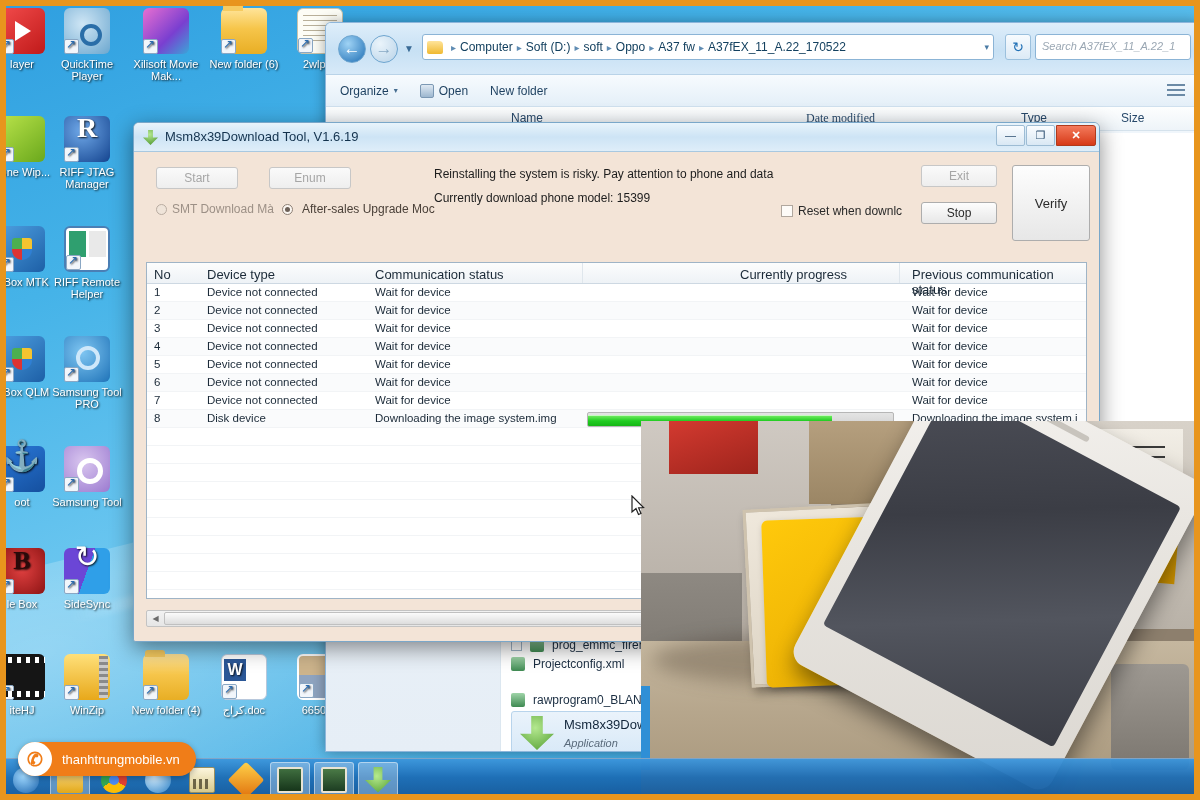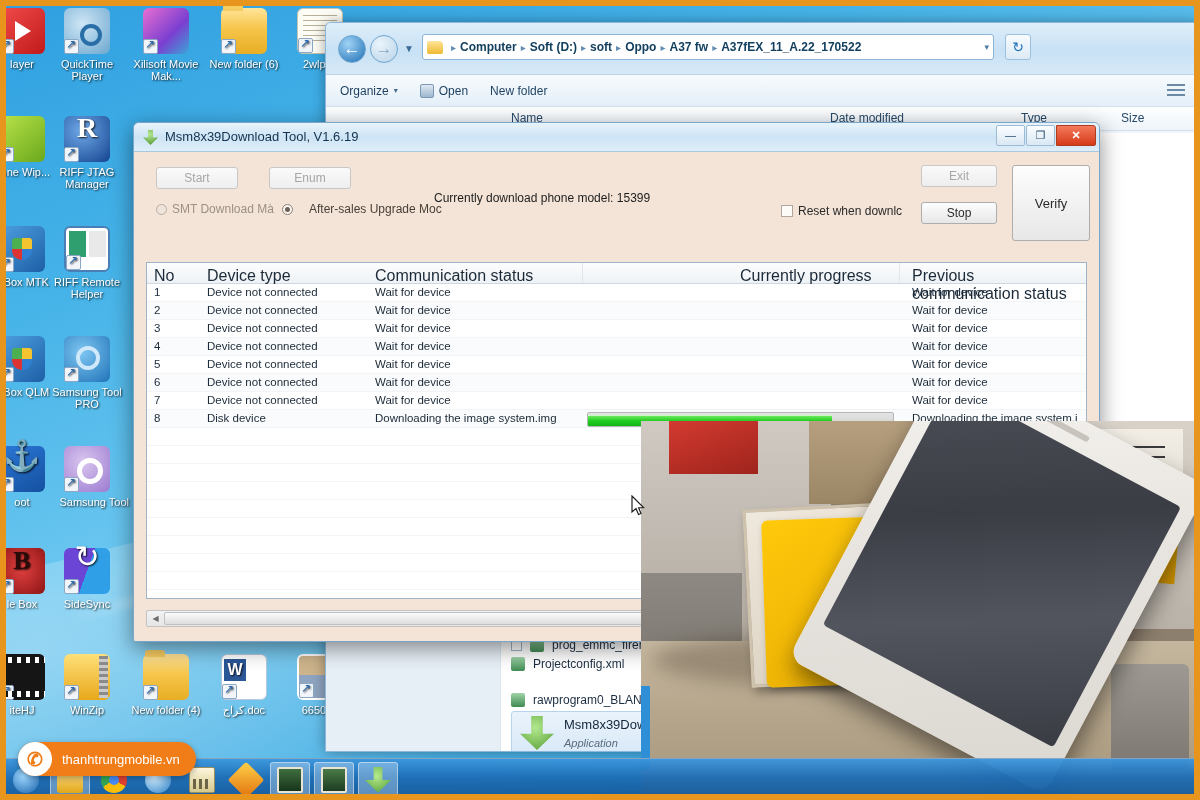--- a/index.html
+++ b/index.html
@@ -110,21 +110,21 @@
   .nav-fwd  { left:44px; background: radial-gradient(circle at 35% 30%, #eaf4fb, #b9d3e8); color:#88a9c4; }
   .addr-drop { position:absolute; left:78px; top:20px; color:#3a6b96; font-size:10px; cursor:pointer;}
   .addr-bar {
     position:absolute; left:96px; top:11px; right:205px; height:26px;
     background:#ffffff; border:1px solid #8bb4d6; border-radius:3px;
     display:flex; align-items:center; padding:0 4px; font-size:12px; color:#1b3c5c;
   }
   .addr-bar .folder-chip {
     width:16px;height:13px;background:linear-gradient(180deg,#ffe49a,#efb931);border-radius:2px 4px 2px 2px;margin-right:5px;
   }
-  .crumb { color:#13405f; padding:0 1px; cursor:pointer; white-space:nowrap;font-weight:bold; }
+  .crumb { color:#13405f; padding:0 1px; cursor:pointer; white-space:nowrap; }
   .crumb-sep { color:#5f8cb3; margin:0 3px; font-size:10px; }
   .addr-caret { margin-left:auto; color:#4a7ba5; font-size:9px; }
   .refresh-btn {
     position:absolute; right:168px; top:11px; width:26px; height:26px;
     background:linear-gradient(180deg,#f7fbfe,#dceaf6); border:1px solid #9bc0dd; border-radius:3px;
     color:#1f6fb5; font-size:14px; text-align:center; line-height:24px; cursor:pointer;
   }
   .search-box {
     position:absolute; right:8px; top:11px; width:156px; height:26px;
     background:#ffffff; border:1px solid #8bb4d6; border-radius:3px;
@@ -214,32 +214,32 @@
   .btn-enum  { left:123px; top:5px;  width:82px; height:22px; line-height:20px; }
   .btn-exit  { left:775px; top:3px;  width:76px; height:22px; line-height:20px; }
   .btn-stop  { left:775px; top:40px; width:76px; height:22px; line-height:20px; }
   .btn-verify{ left:866px; top:3px;  width:78px; height:76px; line-height:76px; font-size:13px; }
   .warn-1 { position:absolute; left:288px; top:5px;  font-size:12px; color:#1d1d1d; white-space:nowrap; }
   .warn-2 { position:absolute; left:288px; top:29px; font-size:12px; color:#1d1d1d; white-space:nowrap; }
   .radio-row { position:absolute; left:10px; top:40px; display:flex; align-items:center; gap:5px; font-size:12px; color:#9c9086; white-space:nowrap; }
   .rad { width:11px;height:11px;border-radius:50%;border:1px solid #b9aca1;background:#efe4d9; flex:none;}
   .rad.on { border-color:#8d8075; position:relative; background:#fbf6f1;}
   .rad.on:after{content:"";position:absolute;left:2px;top:2px;width:5px;height:5px;border-radius:50%;background:#6d6158;}
-  .radio-row2 { position:absolute; left:136px; top:40px; display:flex; align-items:center; gap:16px; font-size:12px; color:#4a4038; white-space:nowrap; }
+  .radio-row2 { position:absolute; left:136px; top:40px; display:flex; align-items:center; gap:9px; font-size:12px; color:#4a4038; white-space:nowrap; }
   .reset-row { position:absolute; left:635px; top:42px; display:flex; align-items:center; gap:5px; font-size:12px; color:#2a2a2a; white-space:nowrap; }
   .cbx { width:12px;height:12px;border:1px solid #b0a79e;background:#fdfbf8;flex:none;}
 
   
   .msm-table {
     position:absolute; left:12px; right:12px; top:110px; bottom:42px;
     background:#ffffff; border:1px solid #9fb4c6; overflow:hidden;
   }
   .tbl-head {
     height:21px; background:linear-gradient(180deg,#fcfdfd,#eef2f6);
-    border-bottom:1px solid #cdd8e2; position:relative; font-size:16px; color:#1b2a38;
+    border-bottom:1px solid #cdd8e2; position:relative; font-size:13px; color:#1b2a38;
   }
   .tbl-head span { position:absolute; top:4px; }
   .tbl-head .vline { position:absolute; top:0; bottom:0; width:1px; background:#dfe6ec; }
   .trow { position:relative; height:18px; font-size:11.5px; color:#1b2a38; border-bottom:1px solid #f2f4f6; }
   .trow span { position:absolute; top:2px; white-space:nowrap; }
   .trow.alt { background:#fafbfc; }
   .c-no   { left:7px; }
   .c-dev  { left:60px; }
   .c-comm { left:228px; }
   .c-prog { left:440px; }
@@ -433,21 +433,21 @@
           <span class="shortcut-arrow"></span>
         </span>
         <span class="lbl">Samsung Tool PRO</span>
       </div>
       <div class="desk-icon" style="left: -20px; top: 446px;">
         <span class="glyph ic-anchor">
           <span class="shortcut-arrow"></span>
         </span>
         <span class="lbl">oot</span>
       </div>
-      <div class="desk-icon" style="left: 45px; top: 446px; text-align: right;">
+      <div class="desk-icon" style="left: 45px; top: 446px;">
         <span class="glyph ic-gearpurple">
           <span class="shortcut-arrow"></span>
         </span>
         <span class="lbl">Samsung Tool</span>
       </div>
       <div class="desk-icon" style="left: -20px; top: 548px;">
         <span class="glyph ic-redb">
           <span class="shortcut-arrow"></span>
         </span>
         <span class="lbl">le Box</span>
@@ -508,40 +508,41 @@
         <span class="crumb-sep">▸</span>
         <span class="crumb">Oppo</span>
         <span class="crumb-sep">▸</span>
         <span class="crumb">A37 fw</span>
         <span class="crumb-sep">▸</span>
         <span class="crumb">A37fEX_11_A.22_170522</span>
         <span class="addr-caret">▾</span>
       </div>
 
       <div class="refresh-btn">↻</div>
+      <div class="search-box">Search A37fEX_11_A.22_1</div>
     </div>
 
     <div class="exp-toolbar">
       <div class="tb-item">
         <span>Organize</span>
         <span class="tb-caret">▾</span>
       </div>
       <div class="tb-item">
         <span class="tb-open-ico"></span>
         <span>Open</span>
       </div>
       <div class="tb-item">
         <span>New folder</span>
       </div>
       <div class="tb-view"></div>
     </div>
 
     <div class="exp-colhdr">
       <span style="left:185px;">Name</span>
-      <span style="left:504px;">Date modified</span>
+      <span style="left:480px;font-family:Liberation Serif, serif;">Date modified</span>
       <span style="left:695px;">Type</span>
       <span style="left:795px;">Size</span>
     </div>
 
     <div class="exp-body">
       <div class="exp-sidebar">
         <div class="fav-row">
           <span class="star">★</span>
           <span>Favorites</span>
         </div>
@@ -584,20 +585,21 @@
         <span class="wb close">✕</span>
       </span>
     </div>
 
     <div class="msm-inner">
 
       <div class="msm-top">
         <div class="btn disabled btn-start">Start</div>
         <div class="btn disabled btn-enum">Enum</div>
 
+        <div class="warn-1">Reinstalling the system is risky. Pay attention to phone and data</div>
         <div class="warn-2">Currently download phone model: 15399</div>
 
         <div class="radio-row">
           <span class="rad"></span>
           <span>SMT Download Mà</span>
         </div>
         <div class="radio-row2">
           <span class="rad on"></span>
           <span>After-sales Upgrade Moc</span>
         </div>

